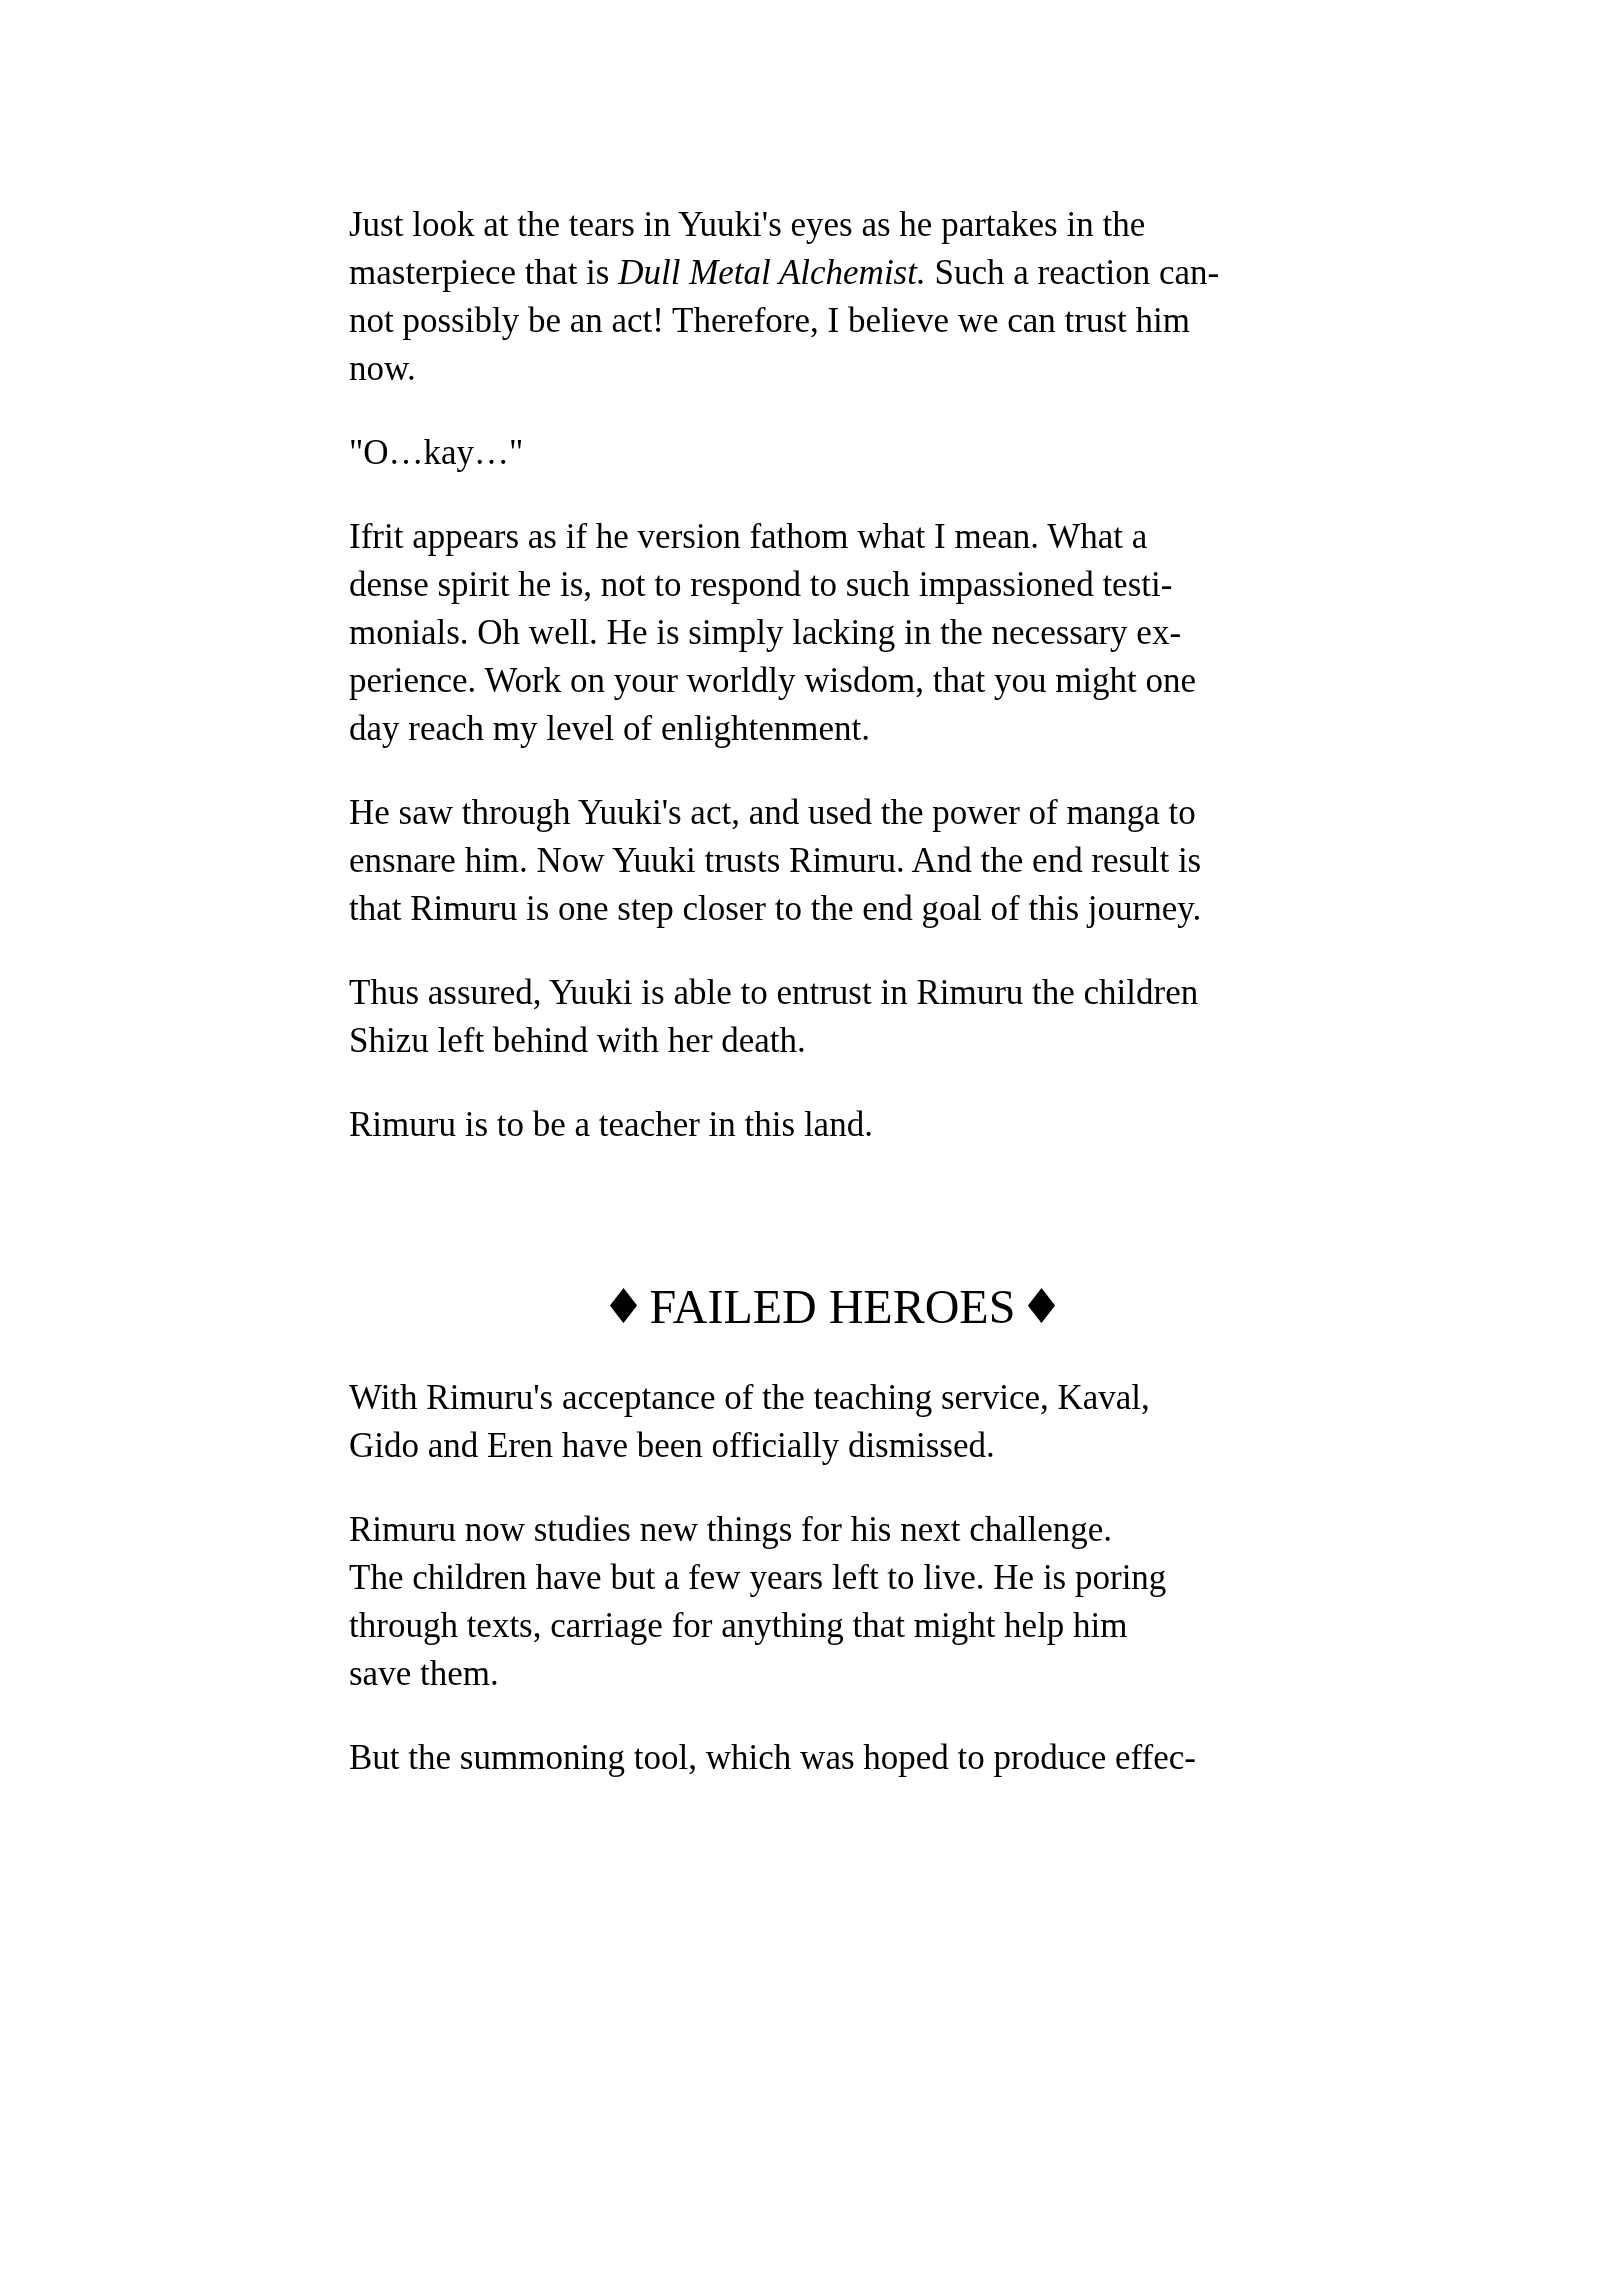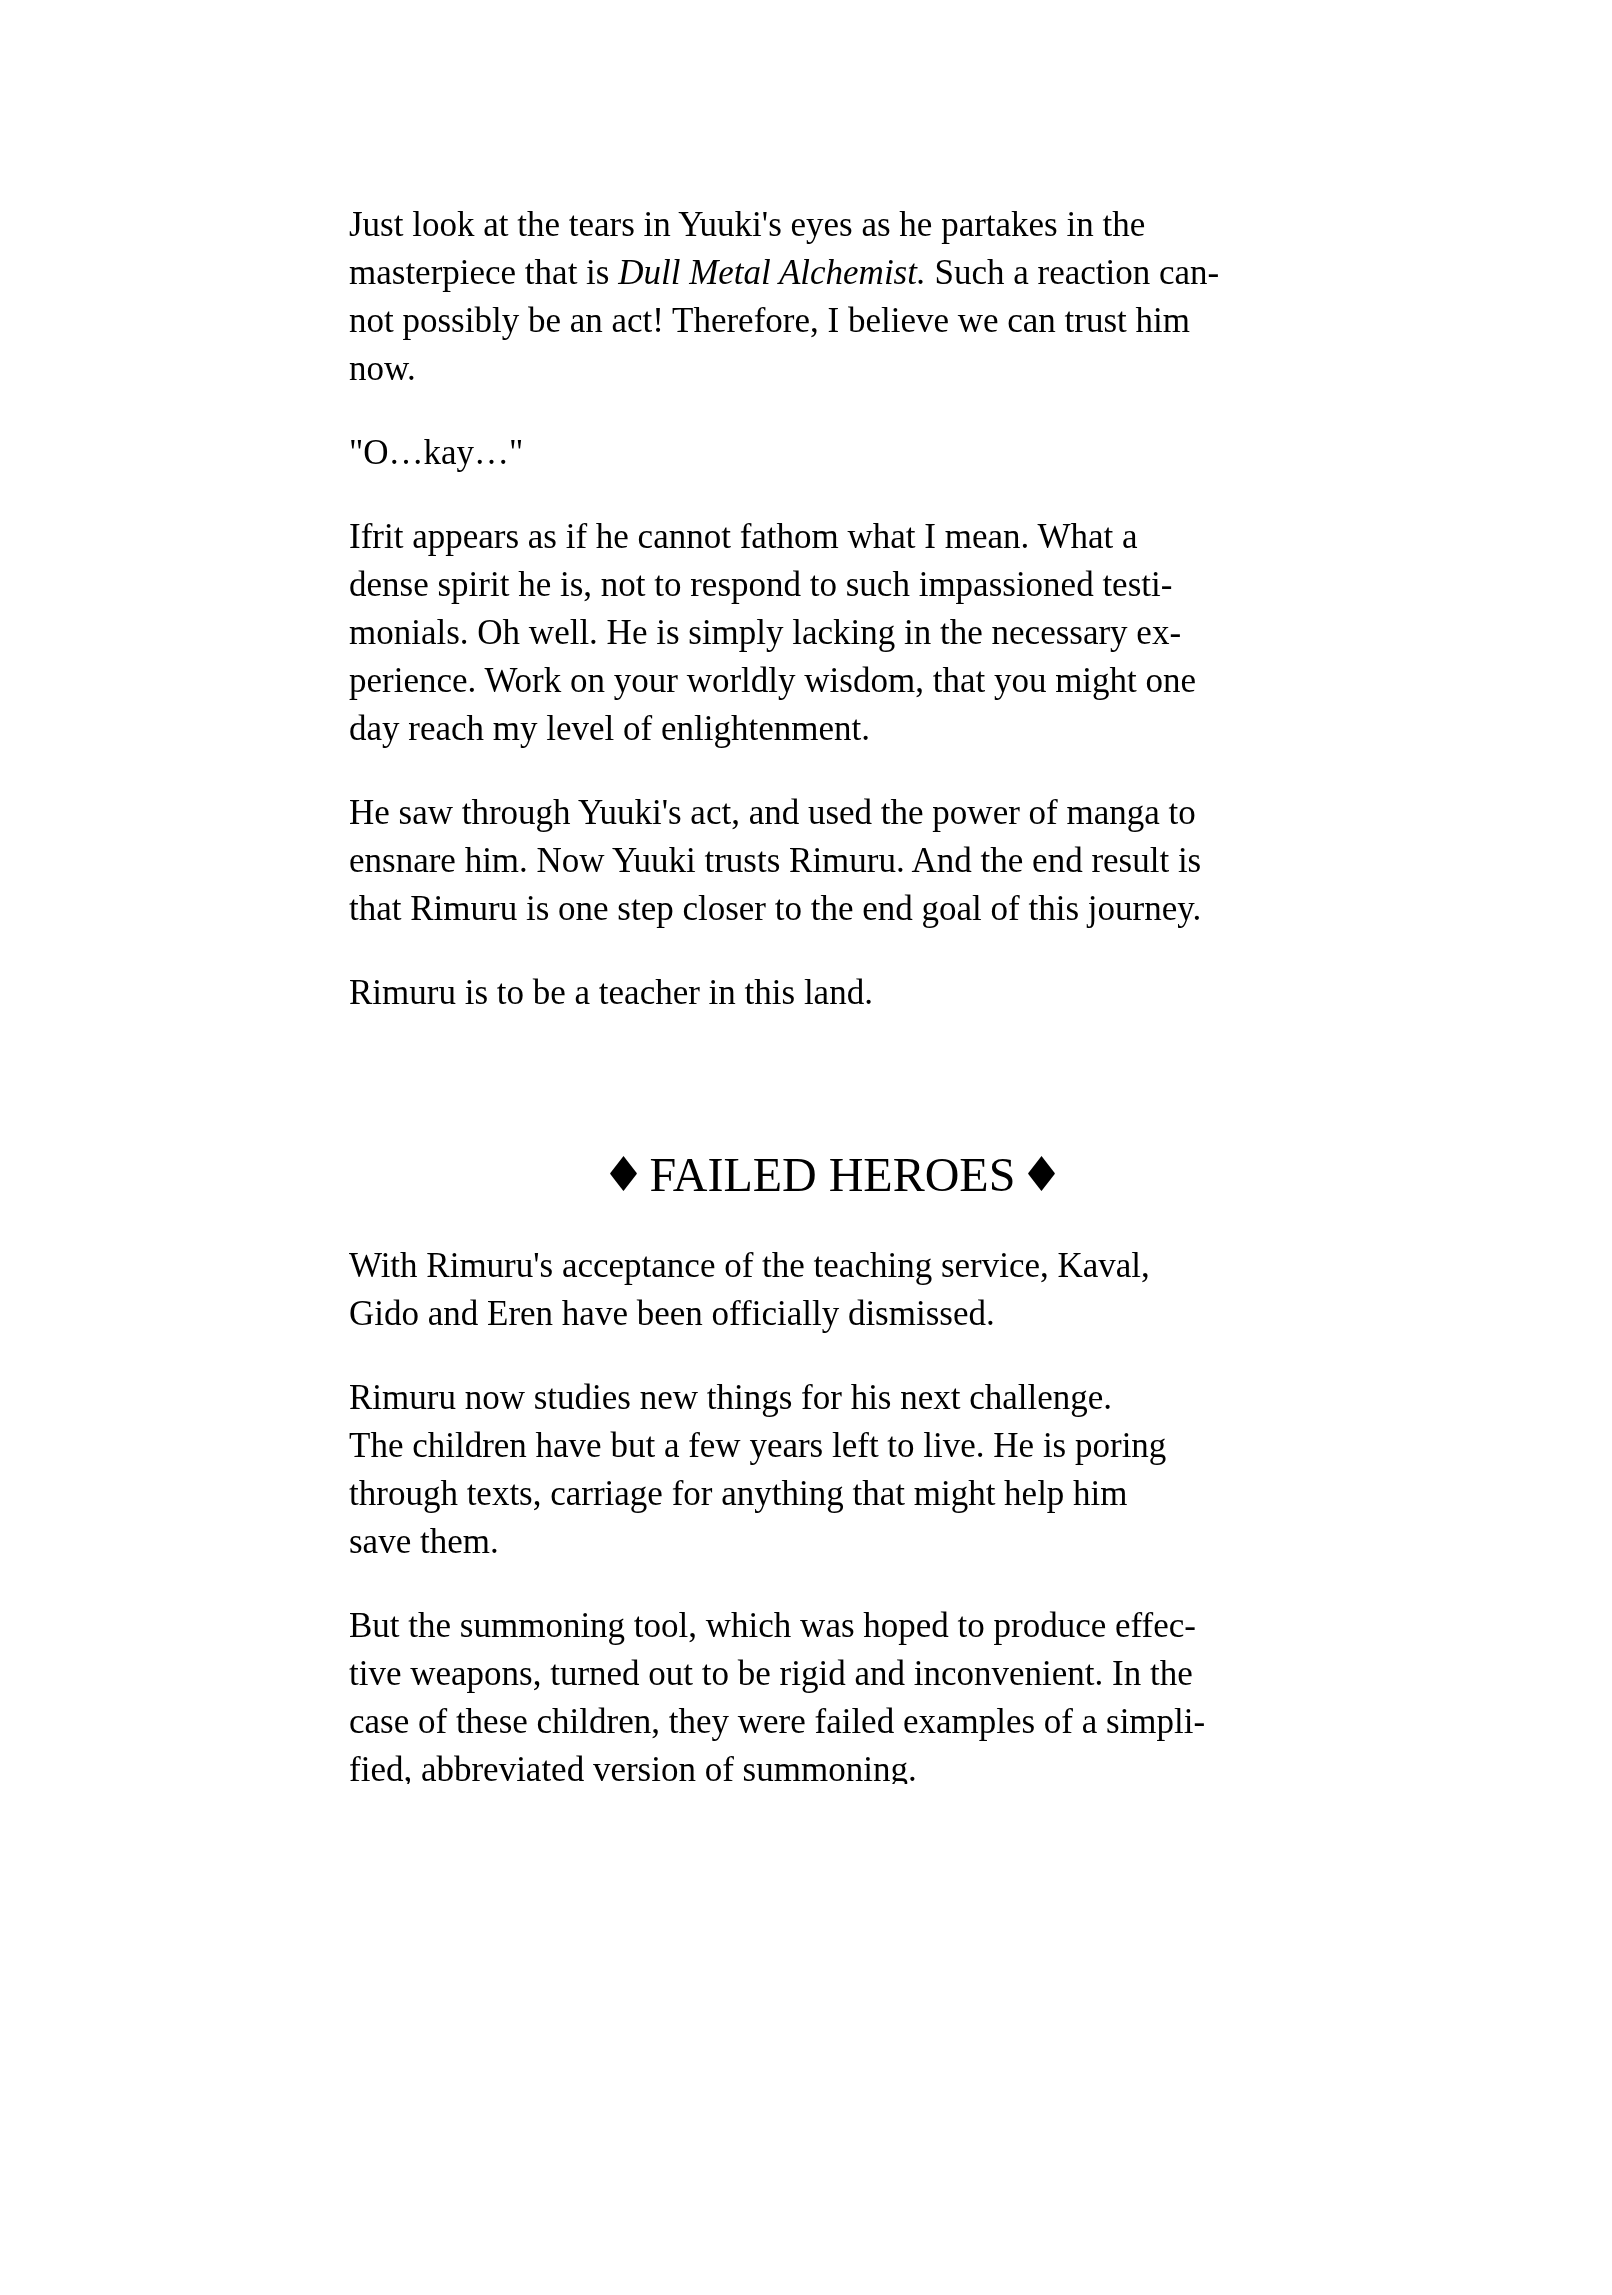--- a/index.html
+++ b/index.html
@@ -52,31 +52,33 @@
 <div class="page">
   <div class="text-column">
 
     <p class="para"><span>Just look at the tears in Yuuki's eyes as he partakes in the
 masterpiece that is </span><em>Dull Metal Alchemist.</em><span> Such a reaction can-
 not possibly be an act! Therefore, I believe we can trust him
 now.</span></p>
 
     <p class="para">"O…kay…"</p>
 
-    <p class="para">Ifrit appears as if he cannot fathom what I mean. What a
+    <p class="para">Ifrit appears as if he version fathom what I mean. What a
 dense spirit he is, not to respond to such impassioned testi-
 monials. Oh well. He is simply lacking in the necessary ex-
 perience. Work on your worldly wisdom, that you might one
 day reach my level of enlightenment.</p>
 
 
     <p class="para">He saw through Yuuki's act, and used the power of manga to
 ensnare him. Now Yuuki trusts Rimuru. And the end result is
 that Rimuru is one step closer to the end goal of this journey.</p>
 
+    <p class="para">Thus assured, Yuuki is able to entrust in Rimuru the children
+Shizu left behind with her death.</p>
 
     <p class="para">Rimuru is to be a teacher in this land.</p>
 
     <h2 class="section-heading"><span class="diamond">♦</span><span>FAILED HEROES</span><span class="diamond">♦</span></h2>
 
     <p class="para">With Rimuru's acceptance of the teaching service, Kaval,
 Gido and Eren have been officially dismissed.</p>
 
 
     <p class="para">Rimuru now studies new things for his next challenge.

